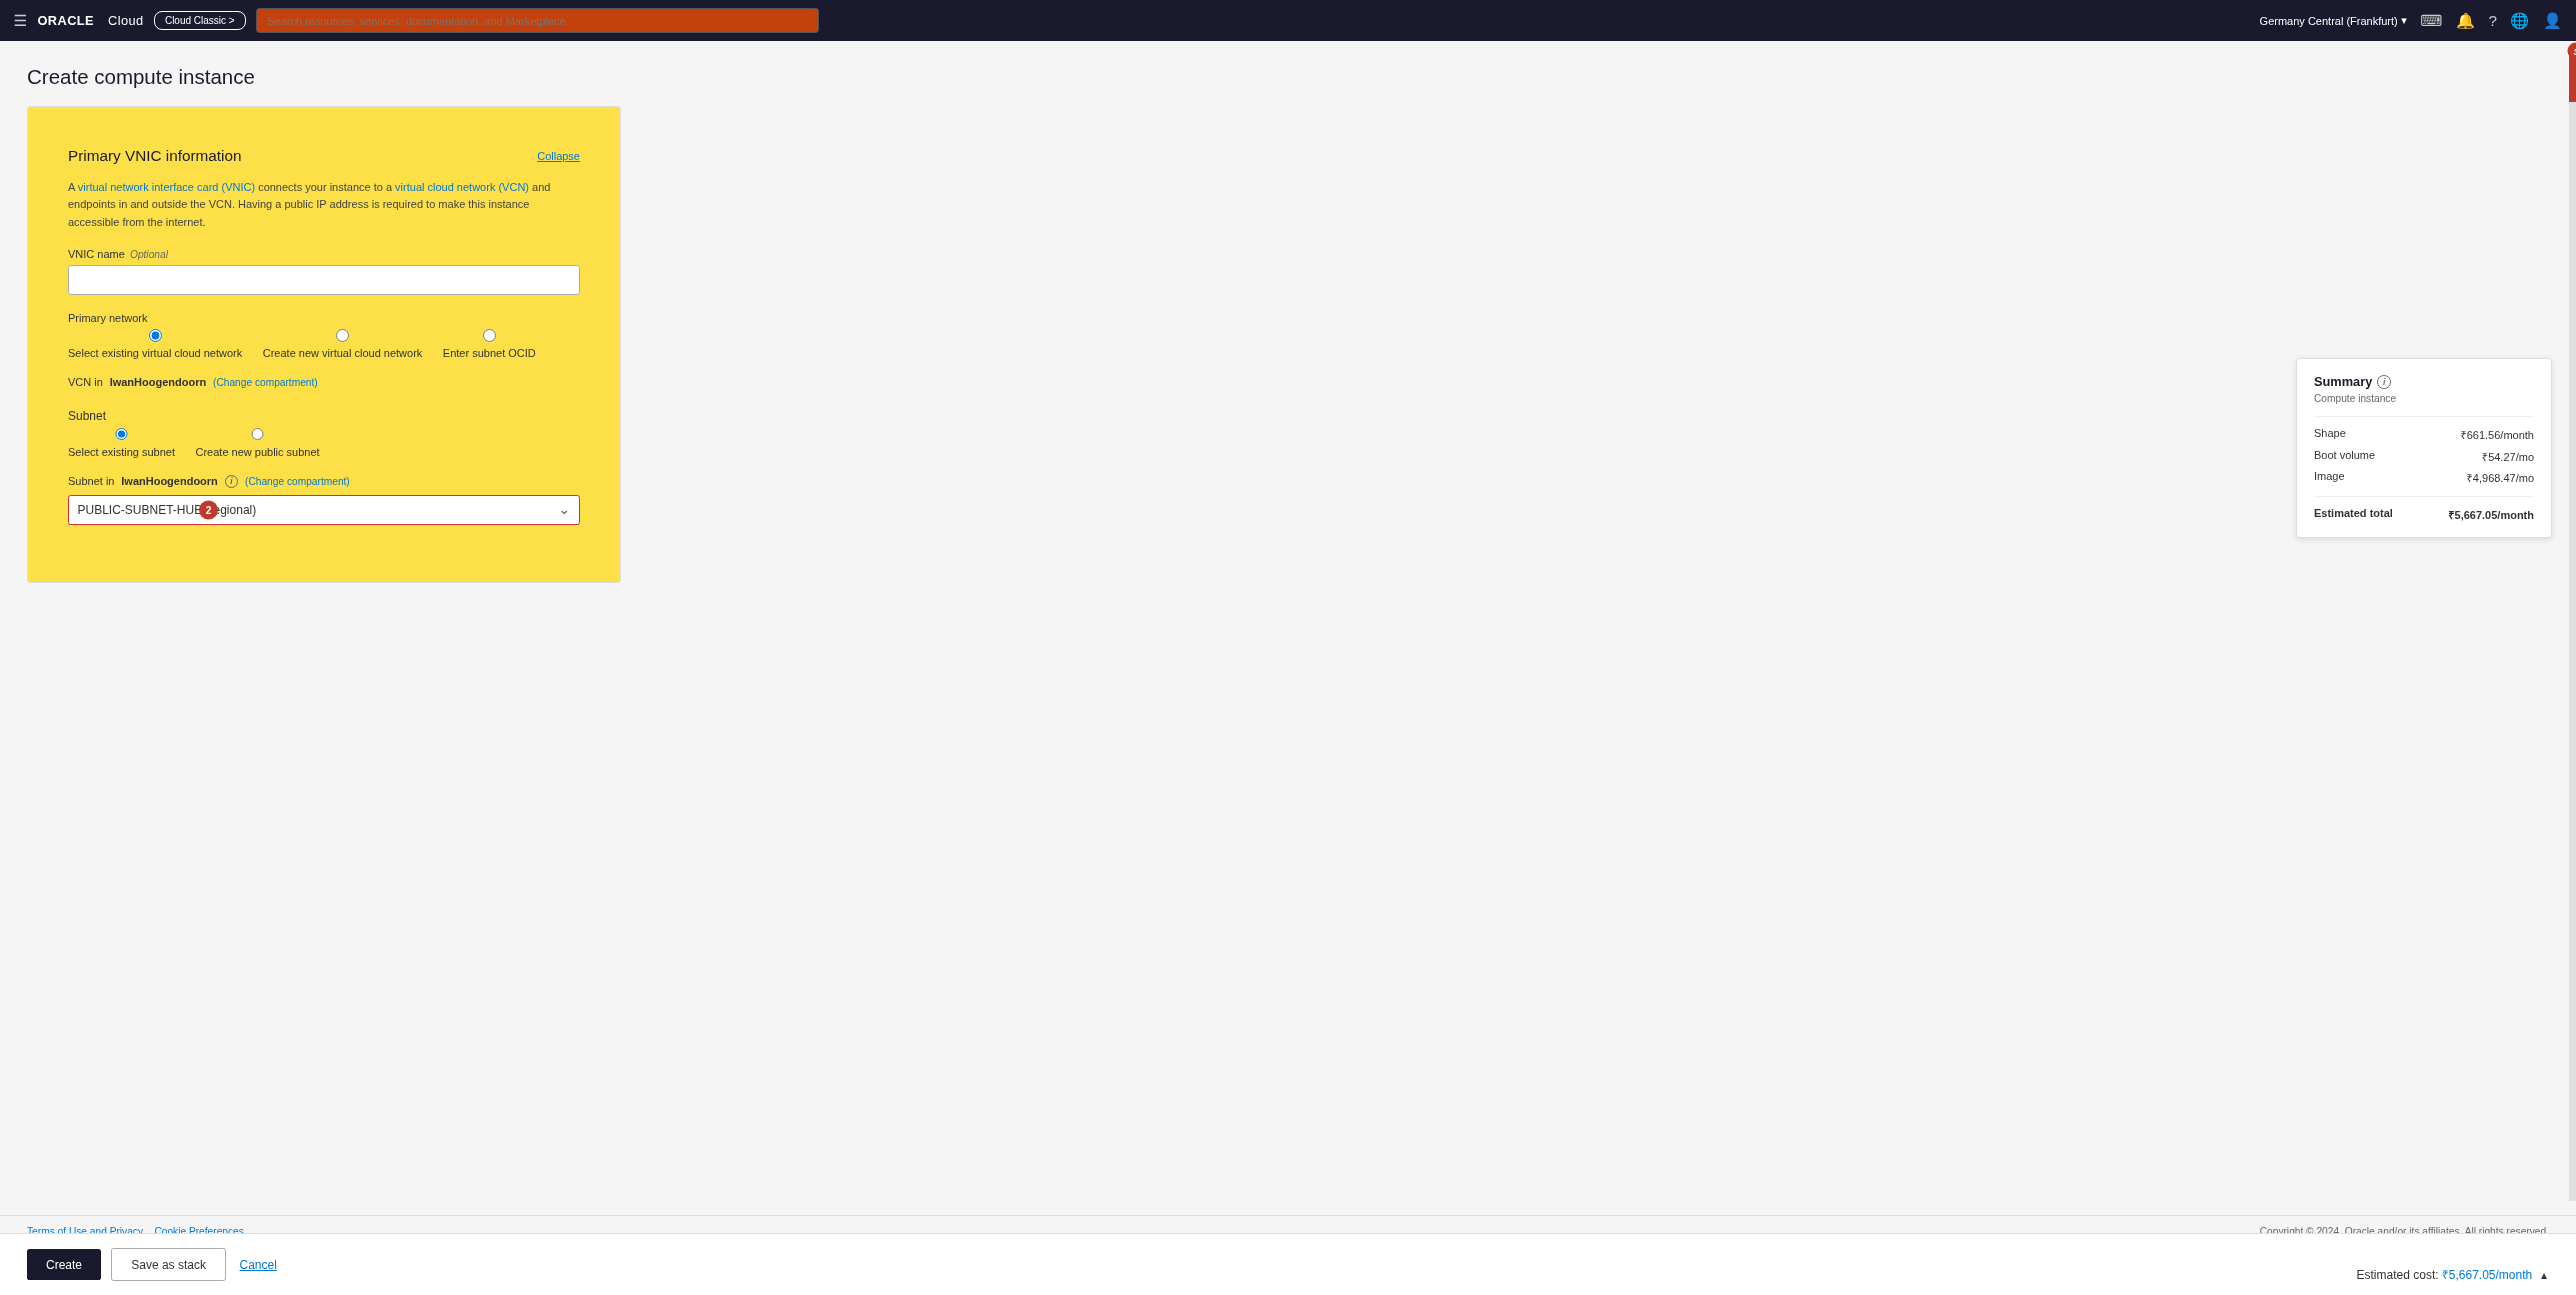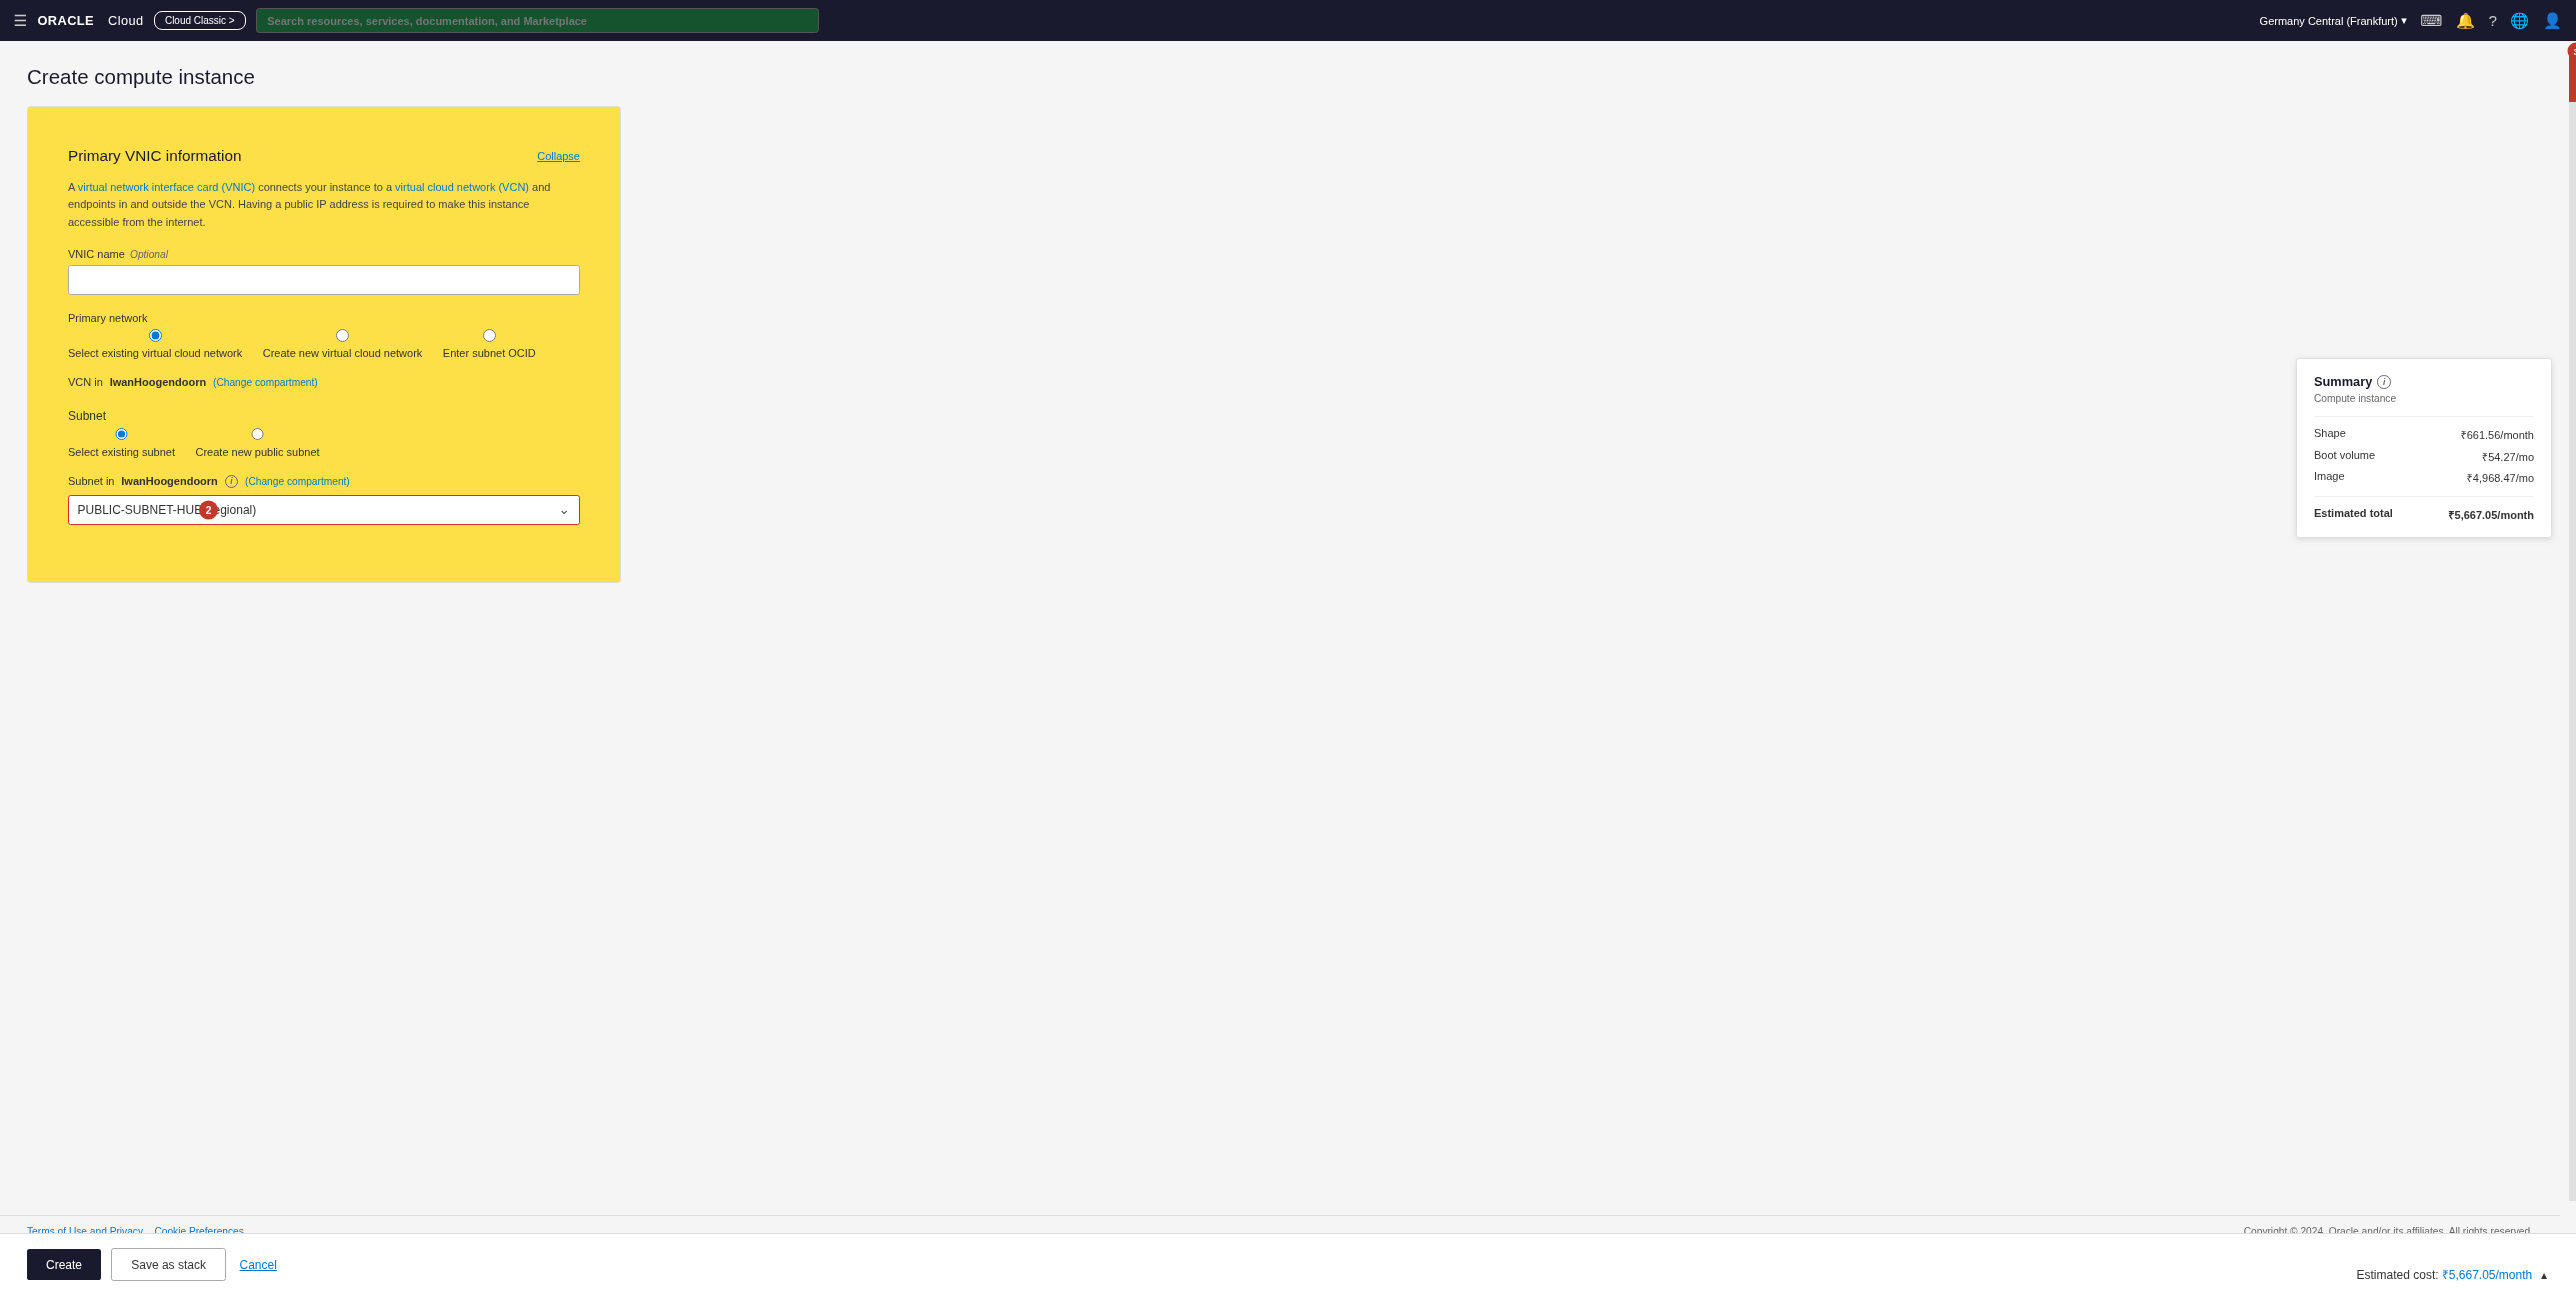--- a/index.html
+++ b/index.html
@@ -13,22 +13,22 @@
     .top-nav .hamburger { font-size: 15.3px; cursor: pointer; color: #ccc; }
     .top-nav .logo { display: flex; align-items: center; gap: 5.1px; font-size: 12.8px; font-weight: 300; color: #fff; letter-spacing: 0.4px; }
     .top-nav .logo strong { font-weight: 700; }
     .cloud-classic-btn {
       border: 0.9px solid #fff; color: #fff; background: transparent;
       padding: 3.4px 10.2px; border-radius: 8px; cursor: pointer; font-size: 10px;
       white-space: nowrap;
     }
     .top-nav .search-bar {
       flex: 1; max-width: 563px;
-      background: #14532d; border: 0.9px solid #555; border-radius: 3.4px;
-      padding: 5.1px 10.2px; color: #ccc; font-size: 11px; outline: none; font-weight: bold;
+      background: #c2410c; border: 0.9px solid #555; border-radius: 3.4px;
+      padding: 5.1px 10.2px; color: #ccc; font-size: 11px; outline: none;
     }
     .top-nav-right { display: flex; align-items: center; gap: 13.6px; margin-left: auto; }
     .region-selector { display: flex; align-items: center; gap: 3.4px; cursor: pointer; color: #fff; font-size: 11px; }
     .nav-icon { color: #ccc; cursor: pointer; font-size: 15.3px; }
 
     
     .page-content { padding: 24px 27px; max-width: 938px; }
     .page-title { font-size: 20.5px; font-weight: 300; color: #1a1a2e; margin-bottom: 17px; }
 
     
@@ -113,21 +113,21 @@
       text-decoration: underline; padding: 8.5px 3.4px;
     }
     .estimated-cost { font-size: 12px; color: #333; font-weight: 500; margin-top: 20px; }
     .estimated-cost .cost-value { color: #0078d4; }
     .chevron-up { font-size: 10.2px; margin-left: 3.4px; }
 
     
     .footer {
       background: #f5f5f5; border-top: 0.9px solid #ddd; padding: 10.2px 27px;
       display: flex; justify-content: space-between; font-size: 10.2px; color: #666;
-      position: fixed; bottom: 48px; left: 0; right: 16px; z-index: 99;
+      position: fixed; bottom: 48px; left: 0; right: 0; z-index: 99;
     }
     .footer a { color: #0078d4; text-decoration: none; }
 
     
     .summary-panel {
       position: fixed; right: 24px; top: 358px;
       background: #fff; border: 0.9px solid #ddd; border-radius: 3.4px;
       padding: 15.3px 17px; width: 256px; z-index: 50;
       box-shadow: 0 1.7px 6.8px rgba(0,0,0,0.1);
     }

